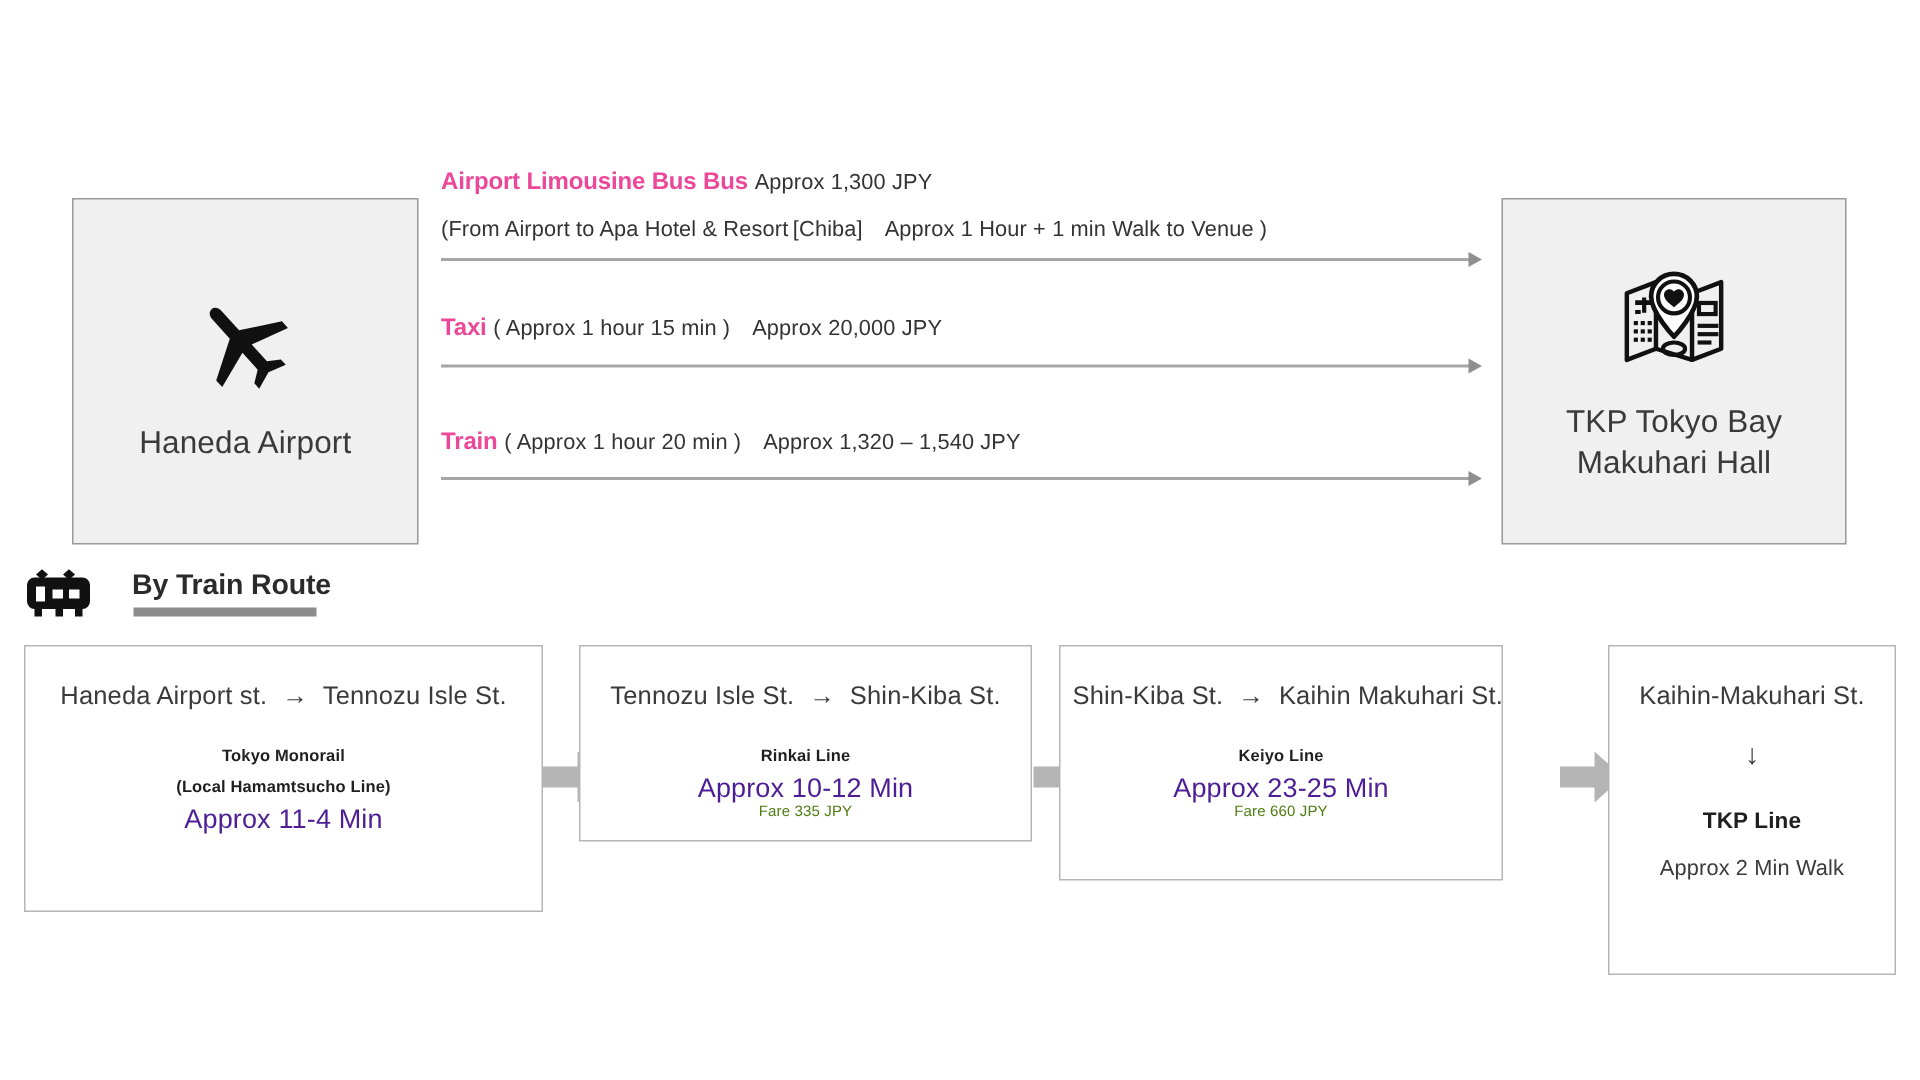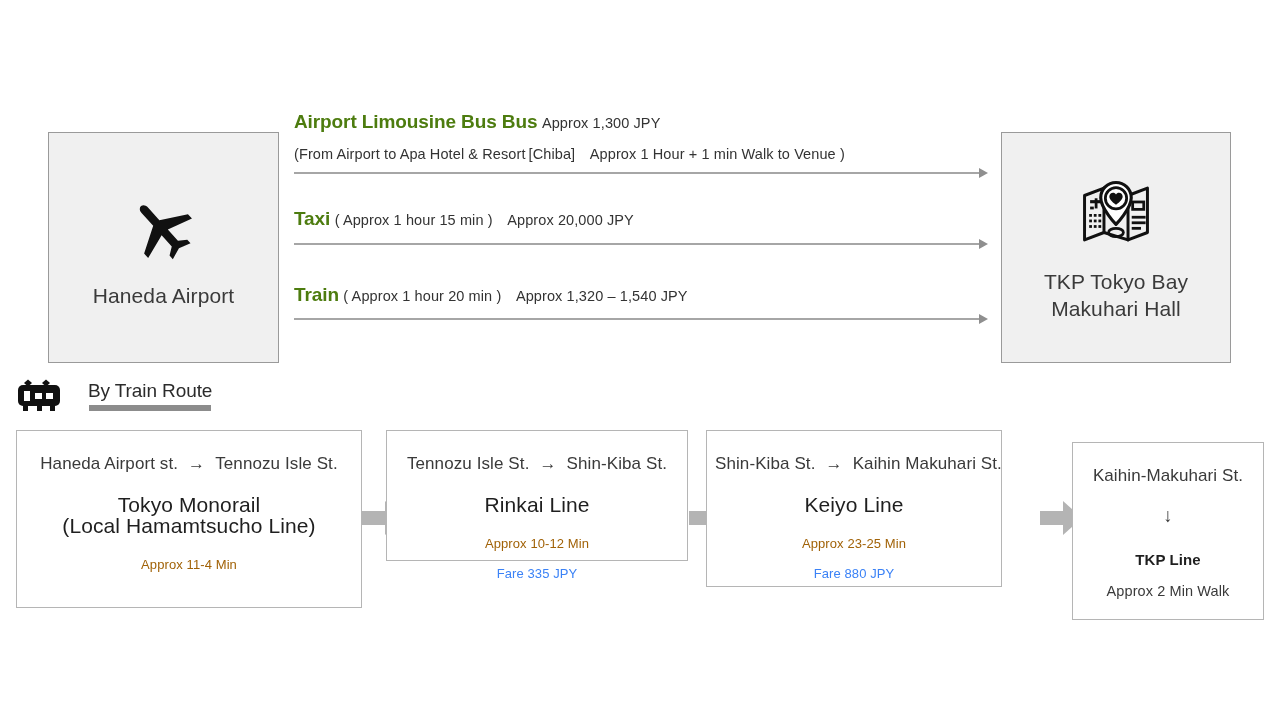--- a/index.html
+++ b/index.html
@@ -39,22 +39,22 @@
 
   
   .transport-row { position: absolute; left: 294px; }
   #row-bus   { top: 112px; }
   #row-taxi  { top: 209px; }
   #row-train { top: 285px; }
 
   .row-headline { white-space: nowrap; line-height: 20px; }
   .mode-name {
     font-weight: bold;
-    font-size: 19px;
-    color: #4d7c0f;
+    font-size: 16px;
+    color: #ec4899;
     letter-spacing: -0.1px;
   }
   .mode-detail {
     font-size: 14.5px;
     color: #333333;
     letter-spacing: .1px;
   }
   .mode-sub {
     font-size: 14.5px;
     color: #333333;
@@ -78,67 +78,65 @@
     border-top: 5px solid transparent;
     border-bottom: 5px solid transparent;
     border-left: 9px solid #8f8f8f;
   }
 
   
   #train-section-header { position: absolute; left: 16px; top: 378px; height: 36px; }
   #train-icon-wrap { position: absolute; left: 0; top: 0; width: 50px; height: 36px; }
   #train-section-title {
     position: absolute; left: 72px; top: 2px;
-    font-size: 19px; font-weight: normal; color: #2b2b2b;
+    font-size: 19px; font-weight: bold; color: #2b2b2b;
     letter-spacing: -0.1px; white-space: nowrap;
   }
   #train-section-underline {
     position: absolute; left: 73px; top: 27px;
     width: 122px; height: 6px; background: #8c8c8c;
   }
 
   
   .route-box {
     position: absolute;
     background: #ffffff;
     border: 1px solid #b5b5b5;
     padding: 0 8px;
     text-align: center;
   }
   #route-box-0 { left: 16px;   top: 430px; width: 346px; height: 178px; }
   #route-box-1 { left: 386px;  top: 430px; width: 302px; height: 131px; }
   #route-box-2 { left: 706px;  top: 430px; width: 296px; height: 157px; }
-  #route-box-3 { left: 1072px; top: 430px; width: 192px; height: 178px; margin-top: 12px; }
+  #route-box-3 { left: 1072px; top: 430px; width: 192px; height: 220px; }
 
   .route-stations {
     font-size: 17px;
     color: #3a3a3a;
     white-space: nowrap;
     margin-top: 23px;
     letter-spacing: .1px;
   }
   .route-stations .rt-arrow { padding: 0 10px; font-size: 17px; }
   .route-line {
-    font-size: 21px;
-    font-weight: normal;
+    font-size: 11px;
+    font-weight: bold;
     color: #1f1f1f;
     margin-top: 20px;
     line-height: 21px;
     letter-spacing: .1px;
   }
   .route-time {
-    font-size: 13px;
-    color: #a16207;
-    margin-top: 21px;
+    font-size: 18px;
+    color: #4c1d95;
     letter-spacing: .1px;
   }
   .route-fare {
-    font-size: 13px;
-    color: #3b82f6;
-    margin-top: 15px;
+    font-size: 10px;
+    color: #4d7c0f;
     letter-spacing: .1px;
   }
   .route-downarrow {
     font-size: 19px;
     color: #3a3a3a;
     margin-top: 20px;
     line-height: 20px;
   }
   .route-venue {
     font-size: 15px;
@@ -327,21 +325,21 @@
   </div>
 
   <div id="route-box-2" class="route-box">
     <div class="route-stations">
       <span>Shin-Kiba St.</span><span class="rt-arrow">→</span><span>Kaihin Makuhari St.</span>
     </div>
     <div class="route-line">
       <span>Keiyo Line</span>
     </div>
     <div class="route-time">Approx 23-25 Min</div>
-    <div class="route-fare">Fare 880 JPY</div>
+    <div class="route-fare">Fare 660 JPY</div>
   </div>
 
   <div id="block-arrow-2" class="block-arrow">
     <div class="ba-shaft"></div>
     <div class="ba-head"></div>
   </div>
 
   <div id="route-box-3" class="route-box">
     <div class="route-stations">Kaihin-Makuhari St.</div>
     <div class="route-downarrow">↓</div>

